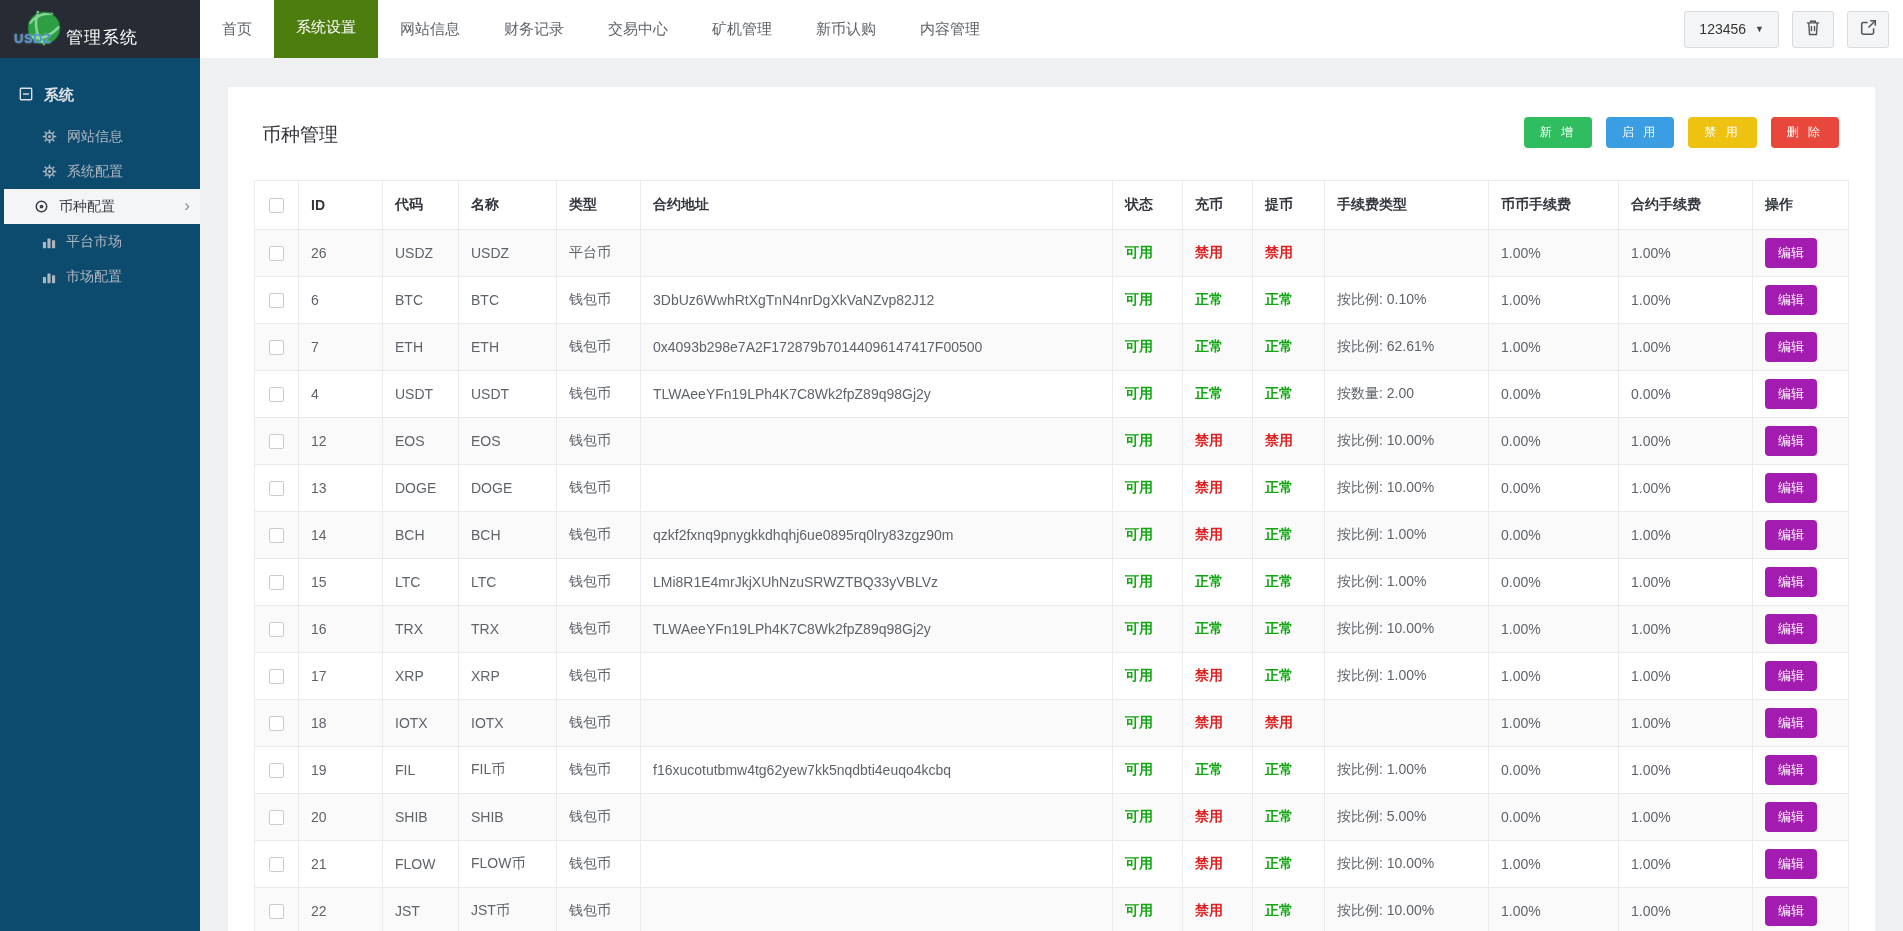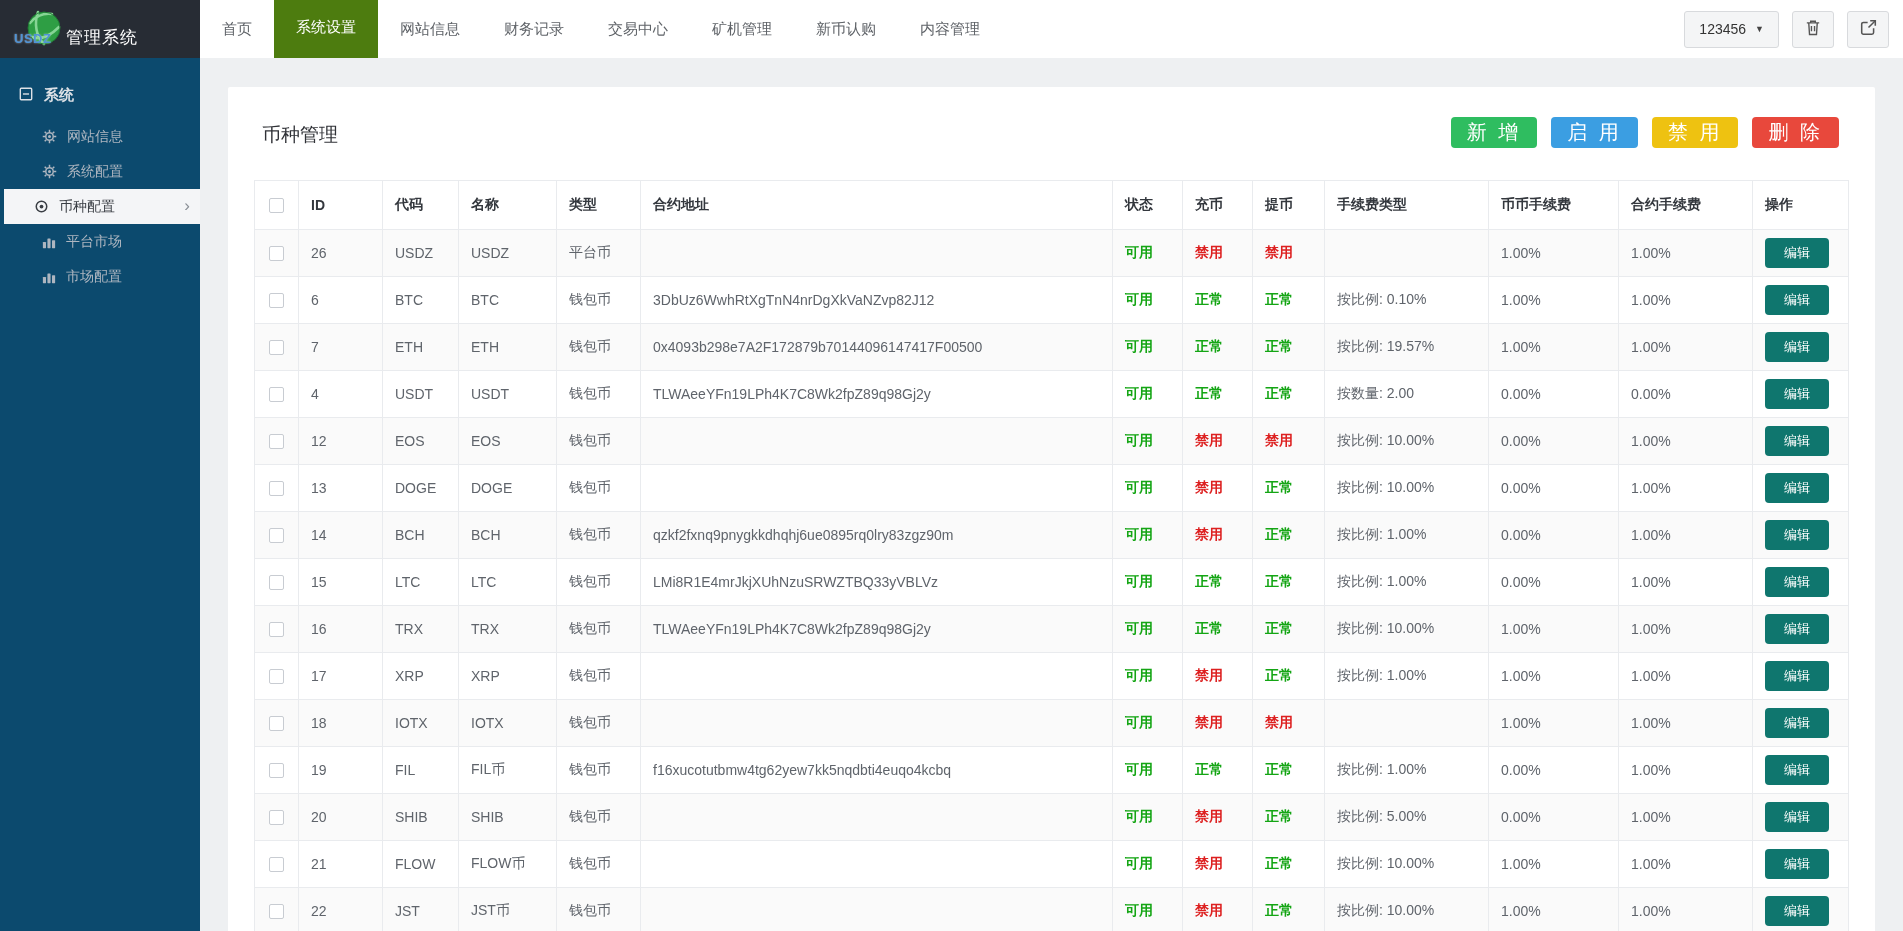--- a/index.html
+++ b/index.html
@@ -33,32 +33,32 @@
   .side-item .chev { display:none; }
   .side-item.active { background:#f4f5f7; color:#3a3e44; margin-left:4px; padding-left:30px; }
   .side-item.active .chev { display:block; position:absolute; right:10px; top:50%; transform:translateY(-53%); color:#8a8f96; font-size:17px; }
   .side-item svg { flex:0 0 auto; }
 
   
   .card { position:absolute; left:228px; top:87px; width:1647px; height:900px; background:#fff; border-radius:2px; }
   .card-head { display:flex; align-items:flex-end; justify-content:space-between; padding:30px 36px 0 34px; }
   .page-title { font-size:19px; color:#303237; }
   .actions { display:flex; gap:14px; }
-  .action-btn { height:31px; padding:0 16px; border:none; border-radius:4px; color:#fff; font-size:20px; letter-spacing:3px; cursor:pointer; font-family:inherit; }
+  .action-btn { height:31px; padding:0 16px; border:none; border-radius:4px; color:#fff; font-size:12px; letter-spacing:3px; cursor:pointer; font-family:inherit; }
 
   .table-wrap { margin-top:32px; padding:0 26px; }
   table { width:100%; border-collapse:collapse; table-layout:fixed; font-size:14px; color:#5f646b; }
   th,td { border:1px solid #e9ebee; padding:0 12px; height:47px; text-align:left; overflow:hidden; white-space:nowrap; text-overflow:ellipsis; }
   th { height:49px; color:#33373d; font-weight:bold; background:#fff; }
   tbody tr:nth-child(odd) td { background:#fafafa; }
   .cb-cell { text-align:center; padding:0; }
   .cb { width:15px; height:15px; border:1px solid #c8ccd2; border-radius:2px; background:#fff; display:inline-block; vertical-align:middle; cursor:pointer; }
   .t-green { color:var(--green,#14a514); font-weight:bold; }
   .t-red { color:var(--red,#dd2020); font-weight:bold; }
-  .edit-btn { background:#0f766e; color:#fff; border:none; border-radius:4px; padding:6px 19px; font-size:13px; cursor:pointer; font-family:Liberation Mono, monospace; }
+  .edit-btn { background:#a21caf; color:#fff; border:none; border-radius:4px; padding:6px 13px; font-size:13px; cursor:pointer; font-family:Liberation Mono, monospace; }
 </style>
 </head>
 <body>
 
 <div class="topbar">
   <div class="brand">
     <span class="logo-wrap">
       <svg width="38" height="40" viewBox="0 0 38 40">
         <circle cx="20" cy="19" r="16" fill="#2e9e44"></circle>
         <path d="M6 14 C12 7 18 4 28 5 M8 28 C16 31 26 27 35 18 M14 3 C10 14 12 28 20 35" stroke="#86d494" stroke-width="2.6" fill="none" stroke-linecap="round"></path>
@@ -251,21 +251,21 @@
           <tr>
             <td class="cb-cell"><span class="cb"></span></td>
             <td>7</td>
             <td>ETH</td>
             <td>ETH</td>
             <td>钱包币</td>
             <td>0x4093b298e7A2F172879b70144096147417F00500</td>
             <td class="t-green">可用</td>
             <td class="t-green">正常</td>
             <td class="t-green">正常</td>
-            <td>按比例: 19.57%</td>
+            <td>按比例: 62.61%</td>
             <td>1.00%</td>
             <td>1.00%</td>
             <td><button class="edit-btn">编辑</button></td>
           </tr>
           <tr>
             <td class="cb-cell"><span class="cb"></span></td>
             <td>4</td>
             <td>USDT</td>
             <td>USDT</td>
             <td>钱包币</td>

